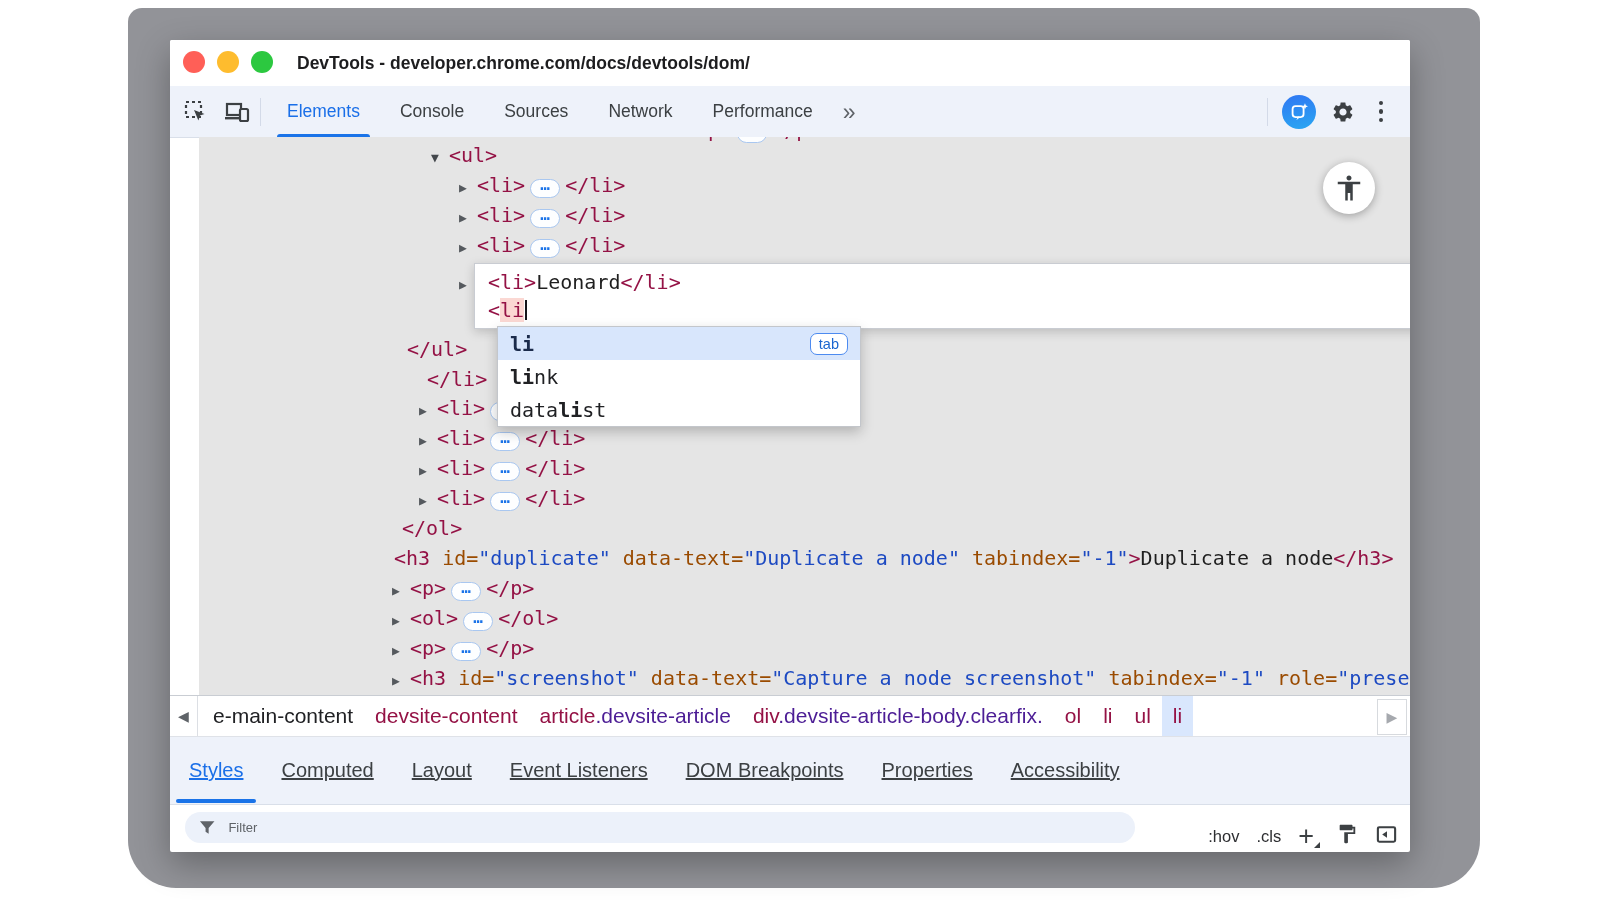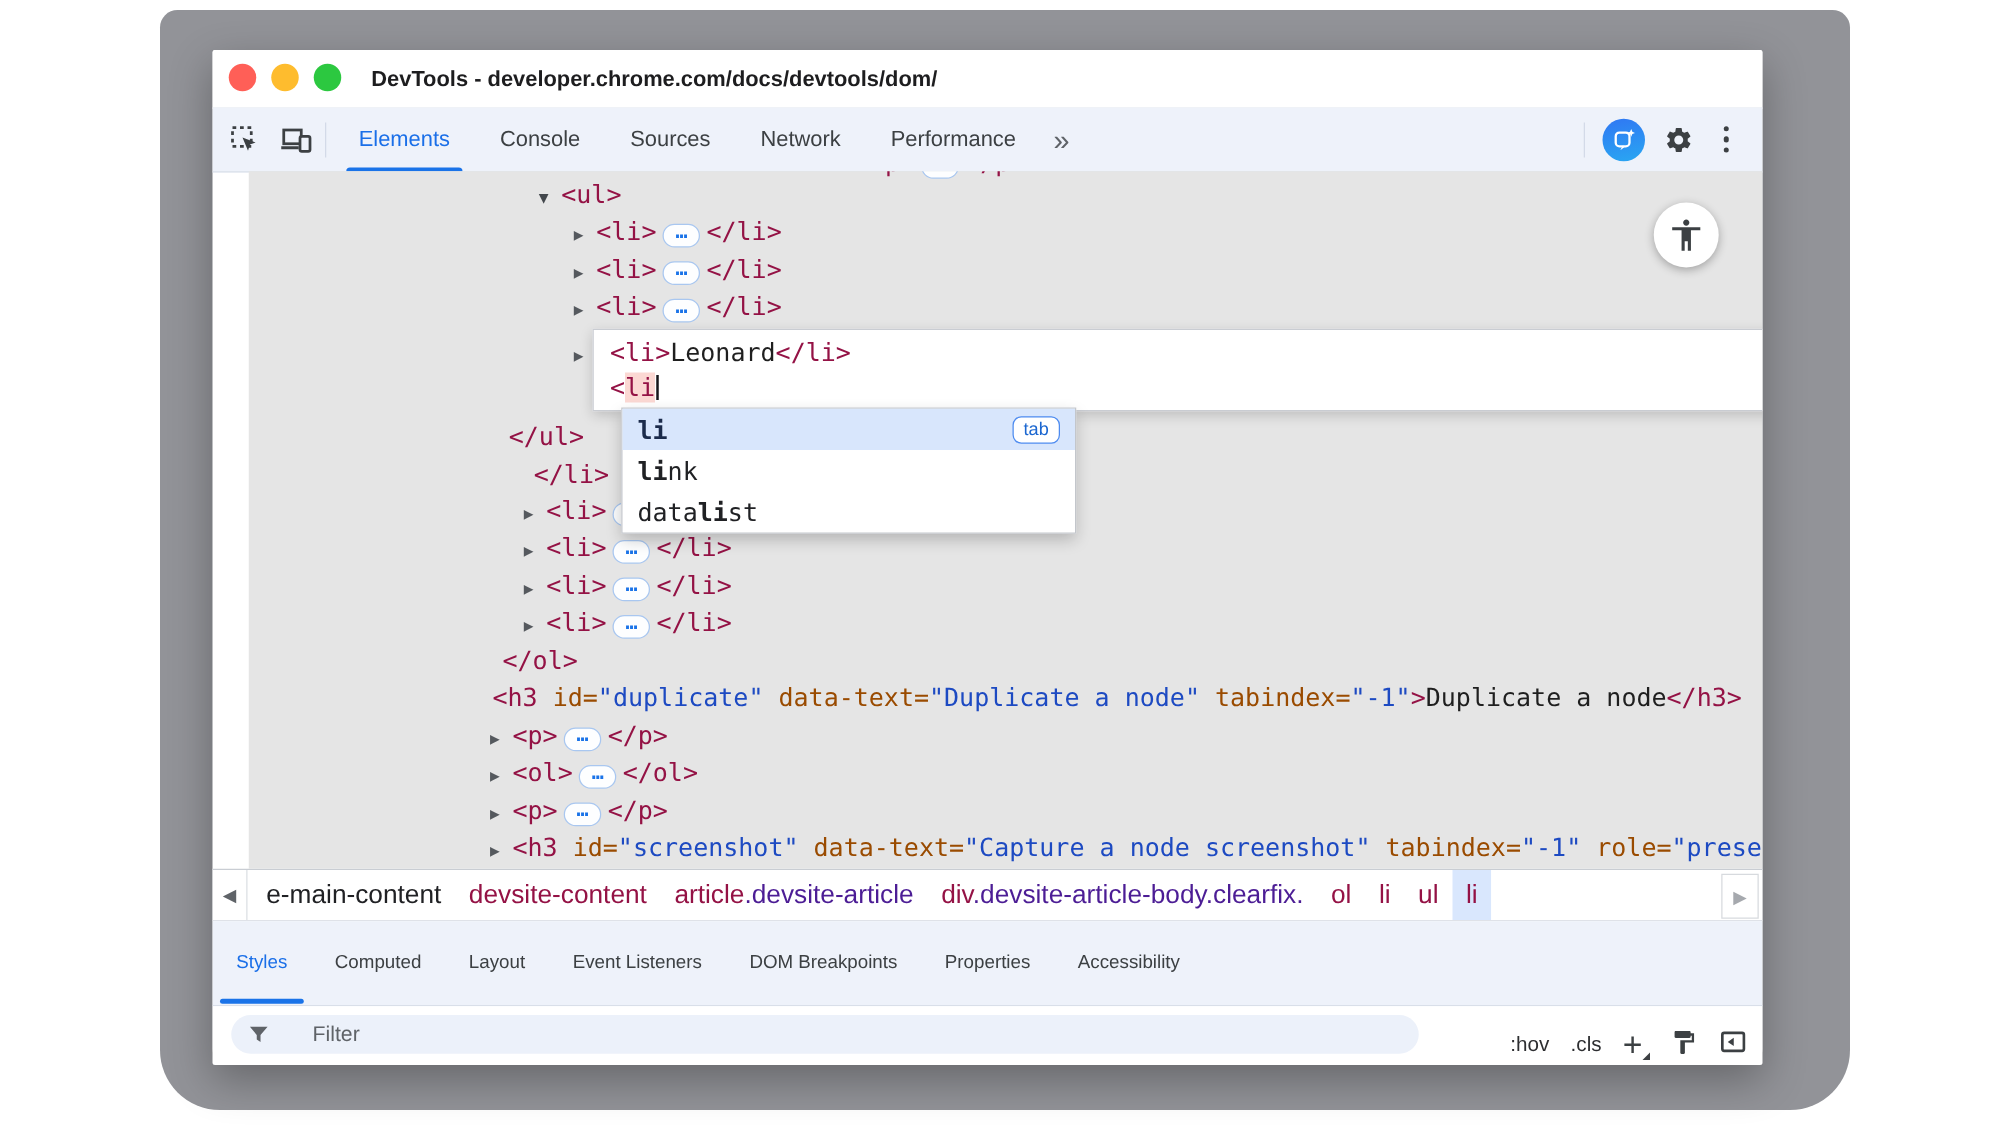--- a/index.html
+++ b/index.html
@@ -71,30 +71,30 @@
     border-right:1px solid #dcdfe4;flex:none;}
   .crumb-nav.right{position:absolute;right:3px;top:3px;height:34px;width:28px;border:1px solid #d7dade;color:#a6a9ae;background:#fff;}
   .crumbs{display:flex;align-items:stretch;padding-left:4px;overflow:hidden;}
   .crumb{padding:0 11px;line-height:40px;font-size:21px;white-space:nowrap;}
   .crumb.sel{background:#d9e7fd;}
   .c-tag{color:#941245}.c-class{color:#4c1d95}.c-plain{color:#202124}
 
   
   .stylebar{position:absolute;left:0;top:697px;right:0;height:68px;background:#eef2fa;border-bottom:1px solid #d9dfe9;
     display:flex;align-items:stretch;box-sizing:border-box;}
-  .stab{position:relative;padding:0 19px;line-height:66px;font-size:15px;color:#3c4043;white-space:nowrap;}
+  .stab{position:relative;padding:0 19px;line-height:66px;font-size:20px;color:#3c4043;white-space:nowrap;text-decoration:underline;}
   .stab.active{color:#1a6fe8;}
   .stab.active::after{content:"";position:absolute;left:6px;right:6px;bottom:1px;height:4px;background:#1a73e8;border-radius:4px;}
 
   
   .filterrow{position:absolute;left:0;top:765px;right:0;height:47px;background:#fff;border-radius:0 0 13px 13px;}
   .filterpill{position:absolute;left:15px;top:7px;width:950px;height:31px;border-radius:16px;background:#ecf1fa;
     display:flex;align-items:center;padding:0 14px;box-sizing:border-box;gap:11px;}
-  .filterpill input{border:none;outline:none;background:transparent;font-size:17px;color:#202124;width:100%;
-    font-family:"Liberation Sans",sans-serif;margin-left:22px;}
+  .filterpill input{border:none;outline:none;background:transparent;font-size:13px;color:#202124;width:100%;
+    font-family:"Liberation Sans",sans-serif;}
   .filterpill input::placeholder{color:#5f6368;opacity:1;}
   .f-right{position:absolute;right:12px;top:0;height:62px;display:flex;align-items:center;gap:17px;}
   .f-txt{font-size:16.5px;color:#2d2e31;}
   .plusbtn{position:relative;font-size:27px;color:#3c4043;line-height:20px;padding-right:5px;}
   .plusbtn i{position:absolute;right:-1px;bottom:-2px;width:0;height:0;border-left:6px solid transparent;border-bottom:6px solid #3c4043;}
 </style>
 </head>
 <body>
 
 <div class="stage">

